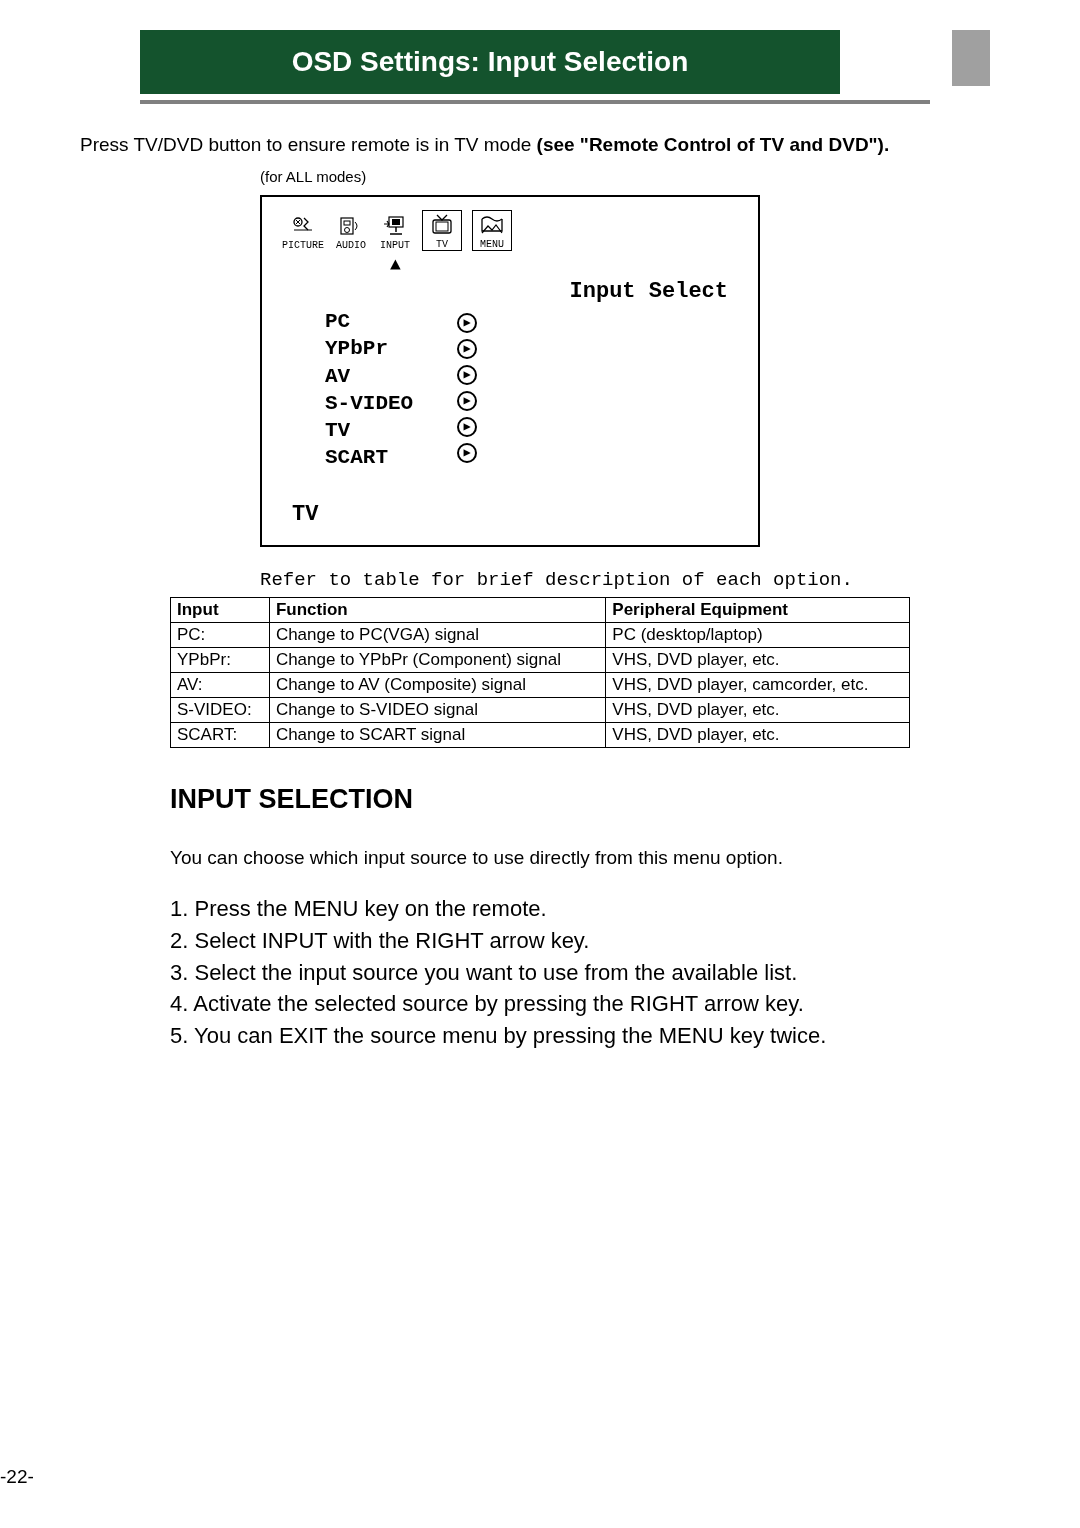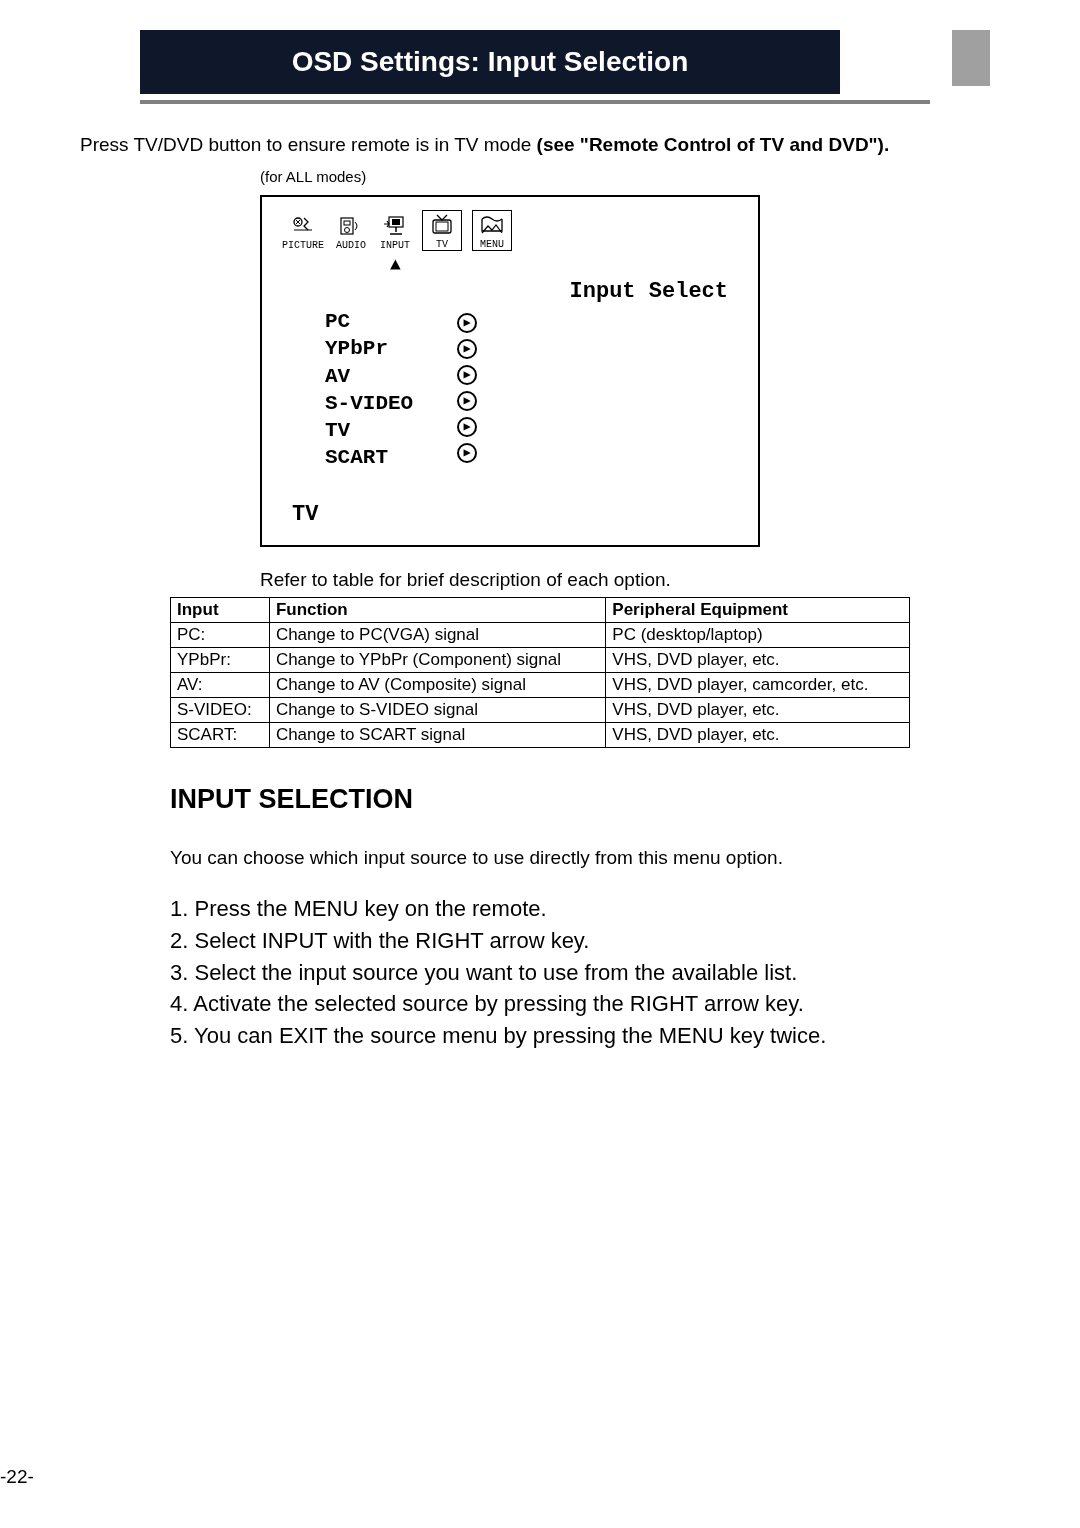--- a/index.html
+++ b/index.html
@@ -9,21 +9,21 @@
     }
     body {
       font-family: Arial, Helvetica, sans-serif;
       background: #fff;
       width: 1080px;
       height: 1528px;
       position: relative;
       padding: 30px 90px;
     }
     .header-banner {
-      background: #0f172a;
+      background: #14532d;
       color: #fff;
       padding: 16px 30px;
       margin: 0 0 6px 0;
       font-size: 28px;
       font-weight: bold;
       text-align: center;
       width: 700px;
       position: relative;
       left: 50px;
     }
@@ -117,20 +117,21 @@
     }
     .osd-footer {
       font-weight: bold;
       font-size: 22px;
       padding-left: 10px;
     }
     .table-caption {
       font-size: 19px;
       margin-left: 170px;
       margin-bottom: 6px;
+      font-family: Liberation Mono, monospace;
     }
     table.input-table {
       border-collapse: collapse;
       width: 740px;
       margin-left: 80px;
       font-size: 17px;
       margin-bottom: 36px;
     }
     table.input-table th, table.input-table td {
       border: 1px solid #000;

